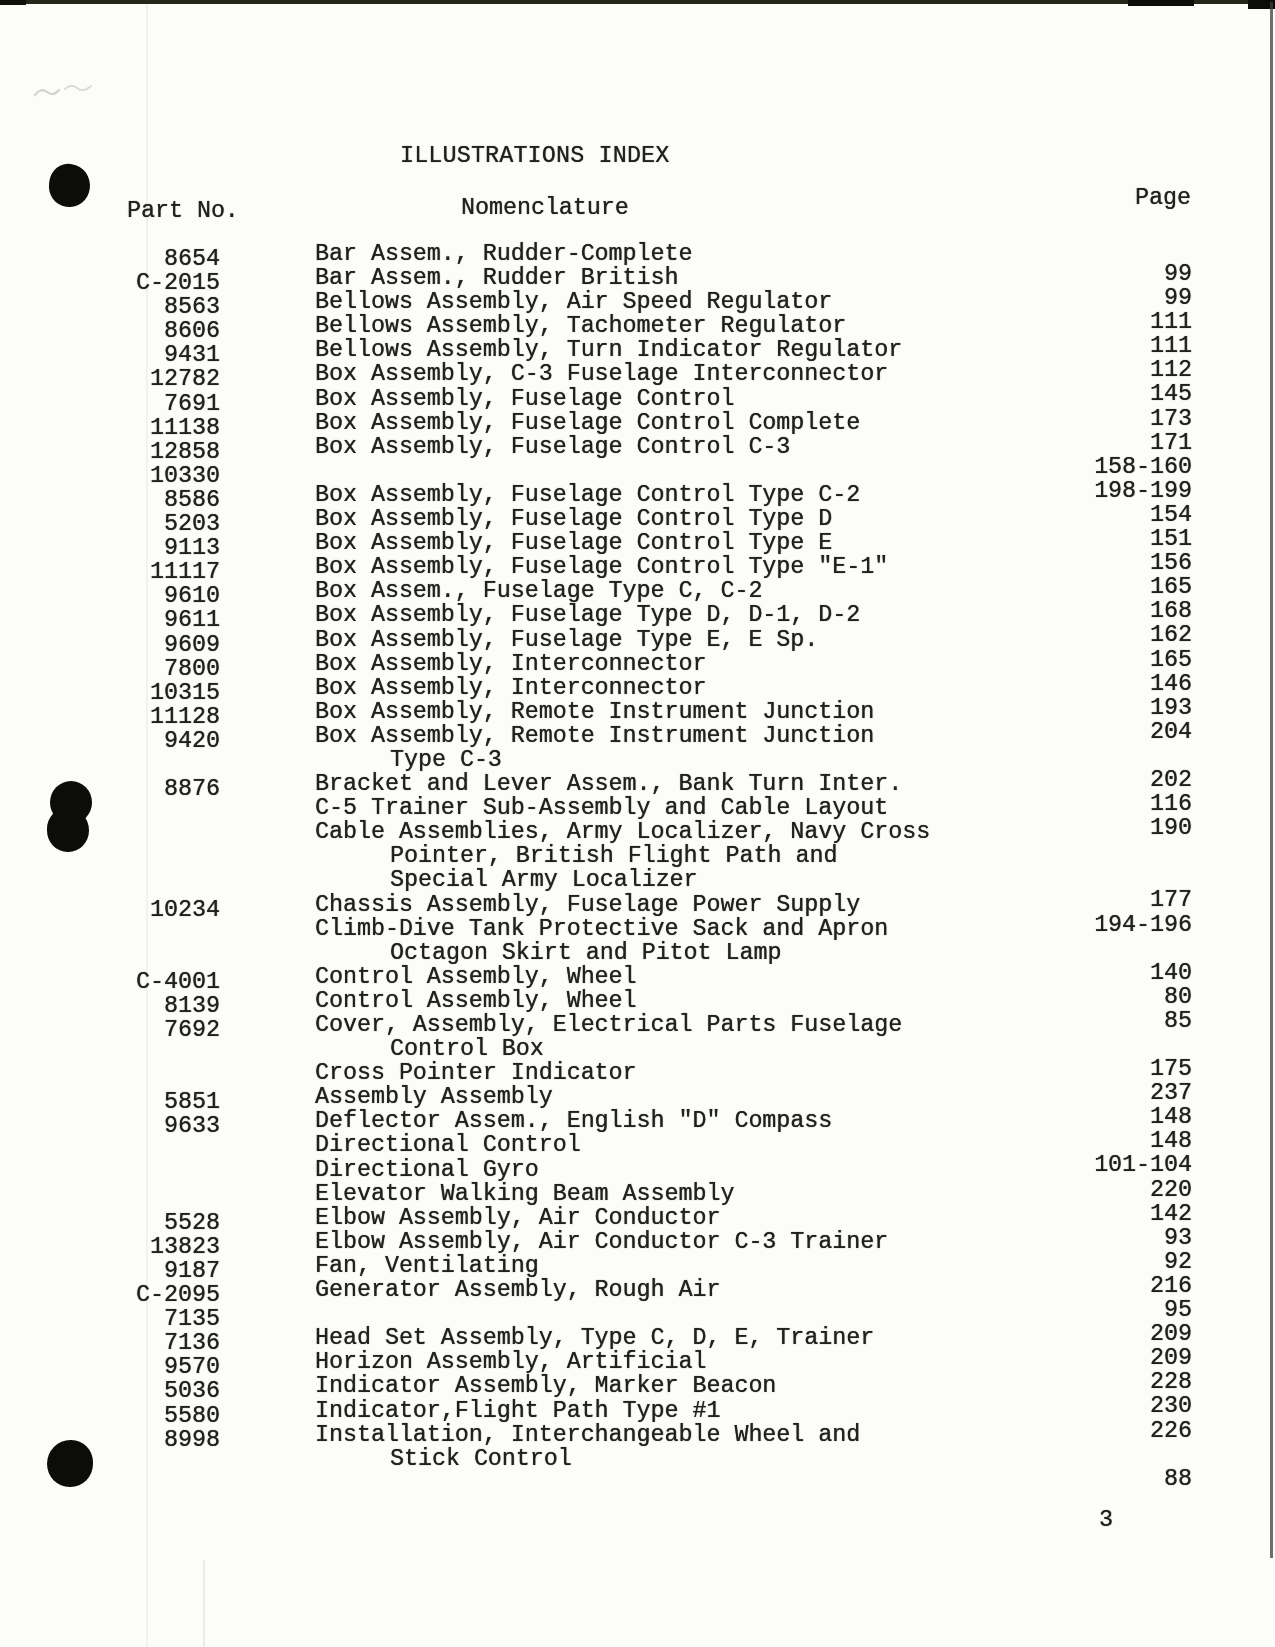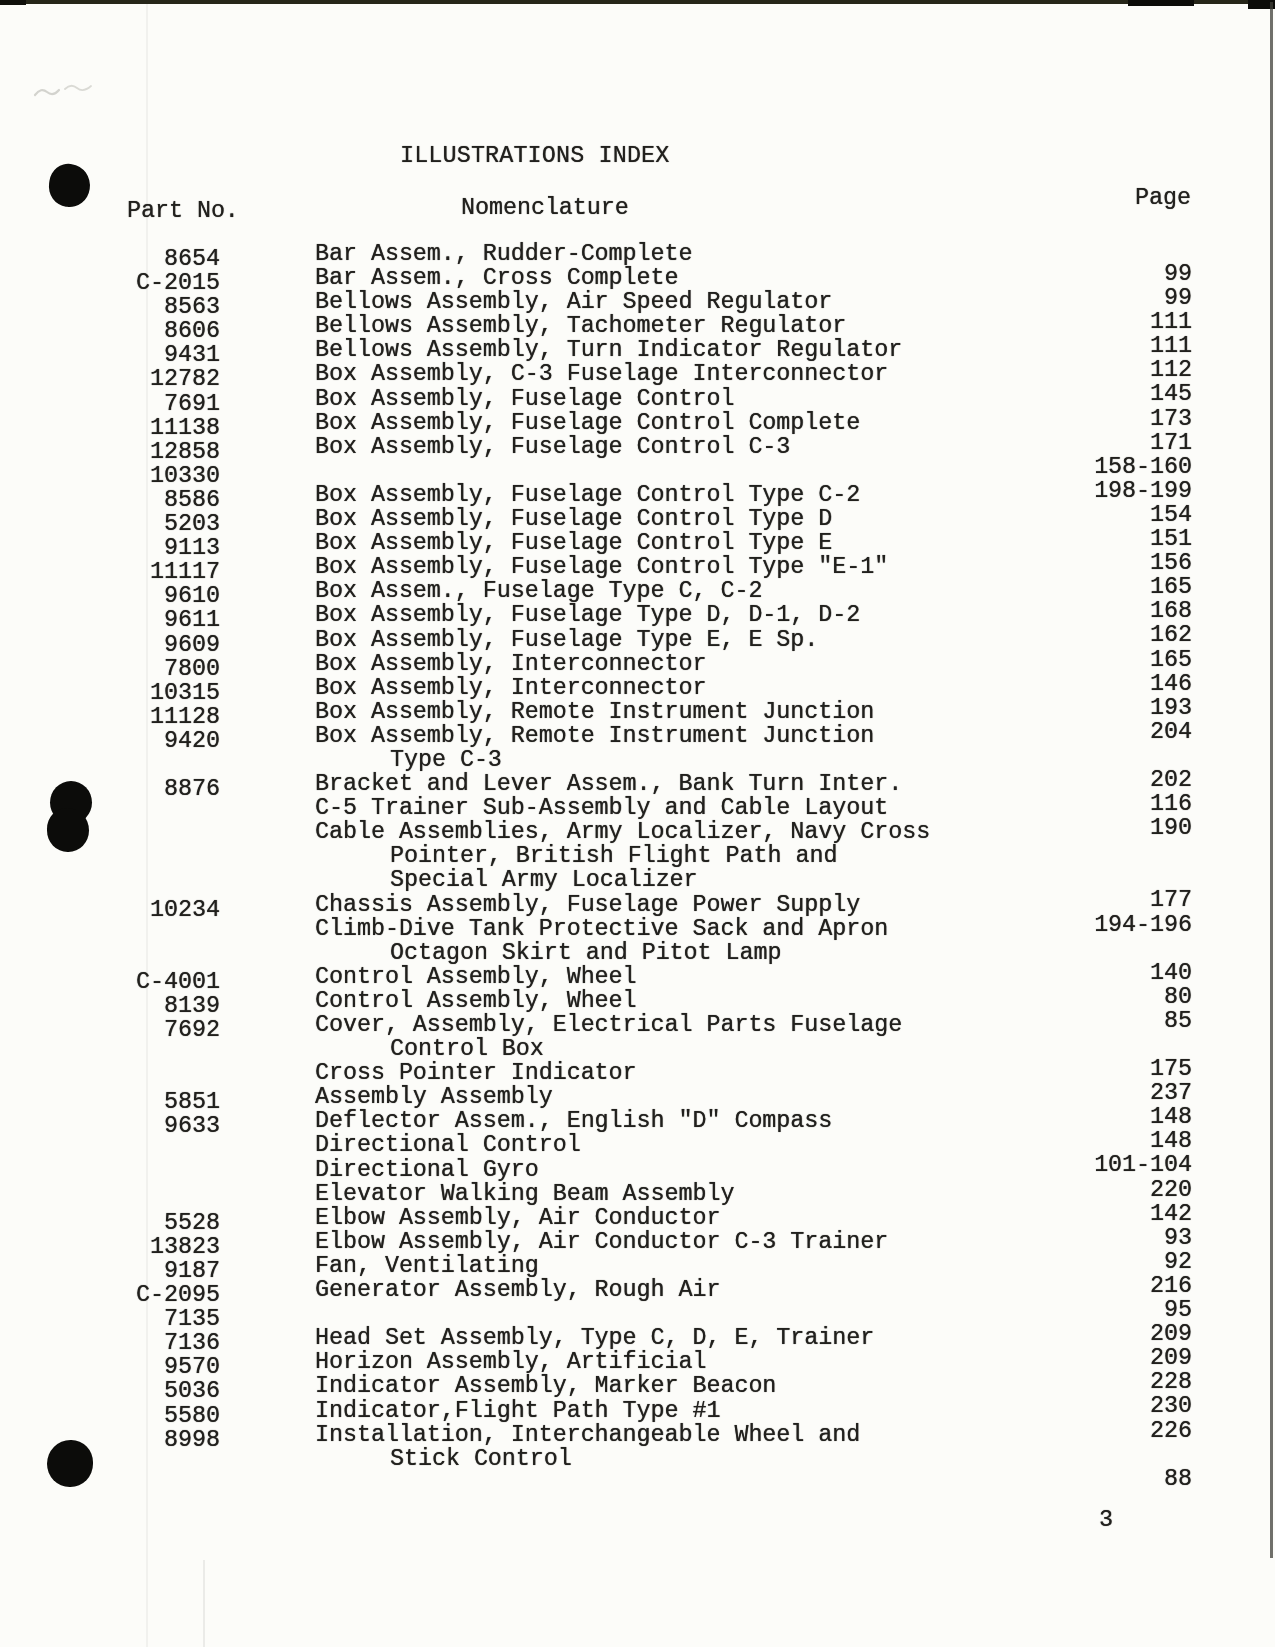--- a/index.html
+++ b/index.html
@@ -80,21 +80,21 @@
   <div class="abs h-page">Page</div>
 
   <div class="rows">
       <div class="row">
         <span class="part">8654</span>
         <span class="nm">Bar Assem., Rudder-Complete</span>
         <span class="pg">99</span>
       </div>
       <div class="row">
         <span class="part">C-2015</span>
-        <span class="nm">Bar Assem., Cross Complete</span>
+        <span class="nm">Bar Assem., Rudder British</span>
         <span class="pg">99</span>
       </div>
       <div class="row">
         <span class="part">8563</span>
         <span class="nm">Bellows Assembly, Air Speed Regulator</span>
         <span class="pg">111</span>
       </div>
       <div class="row">
         <span class="part">8606</span>
         <span class="nm">Bellows Assembly, Tachometer Regulator</span>

